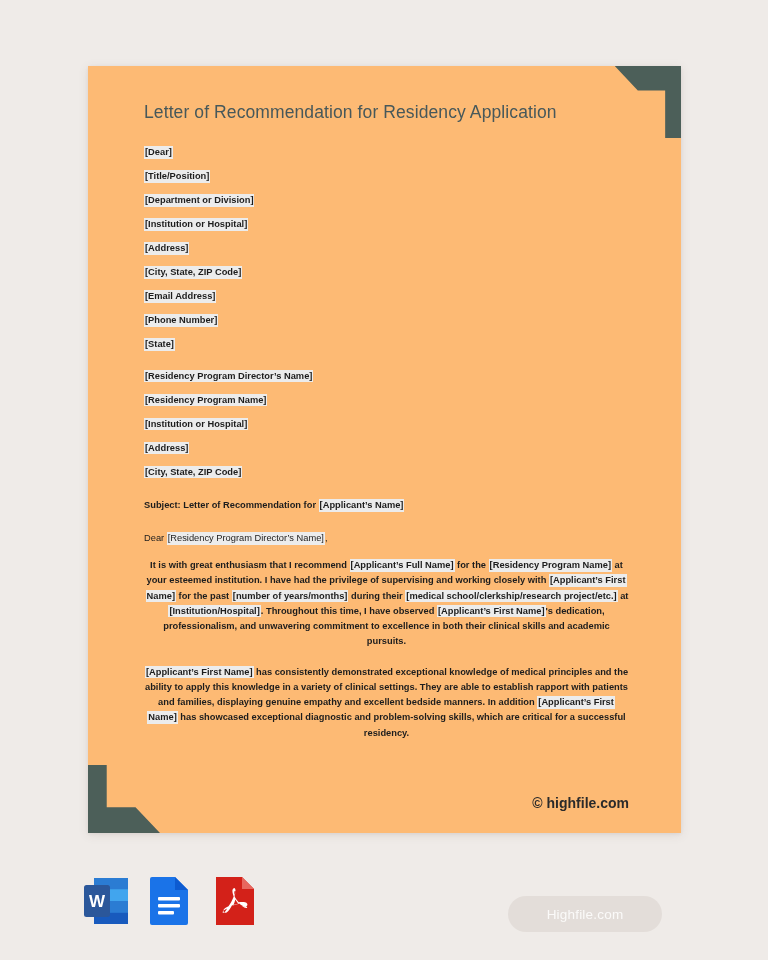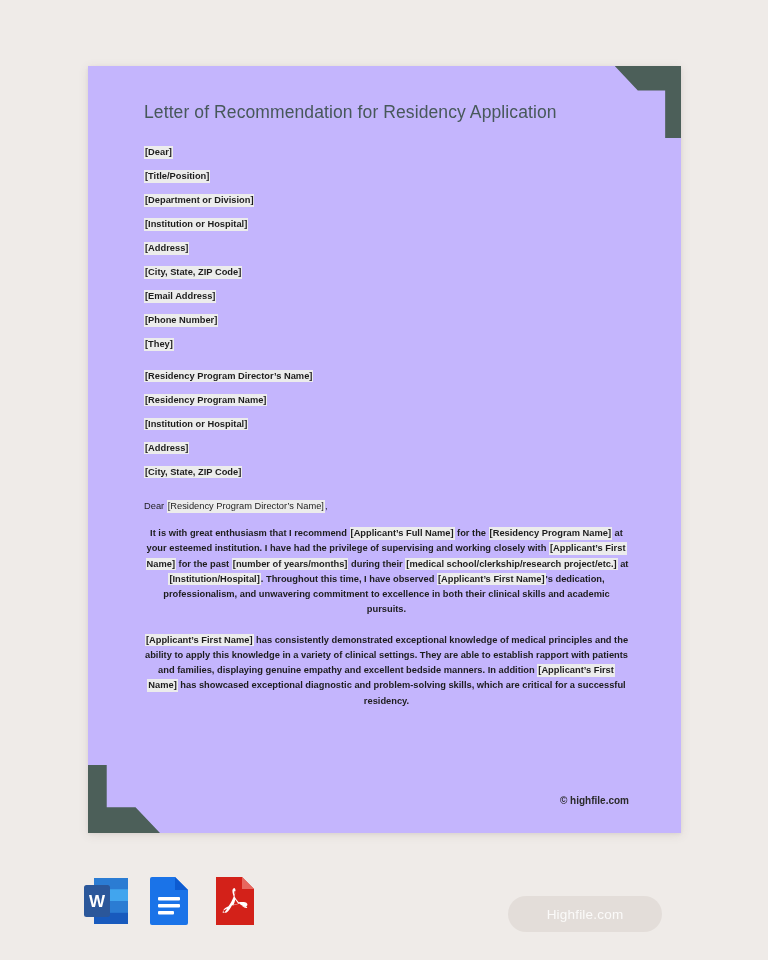--- a/index.html
+++ b/index.html
@@ -16,21 +16,21 @@
     position: relative;
   }
 
   
   .page {
     position: absolute;
     left: 88px;
     top: 66px;
     width: 593px;
     height: 767px;
-    background: #c4b5fd;
+    background: #fdba74;
     overflow: hidden;
     box-shadow: 0 2px 10px rgba(90, 70, 60, .10),
                 0 1px 3px rgba(90, 70, 60, .08);
     padding-left: 30px;
   }
 
   
   .corner-tr {
     position: absolute;
     top: 0;
@@ -114,21 +114,21 @@
     font-weight: bold;
     color: #1d1d1d;
     line-height: 1.64;
     text-align: center;
   }
 
   .copyright {
     position: absolute;
     right: 0;
     top: 729px;
-    font-size: 10px;
+    font-size: 14px;
     font-weight: bold;
     color: #2a2a2a;
     white-space: nowrap;
     text-align: center;
   }
 
   
   .bottom-bar {
     position: absolute;
     left: 0;
@@ -186,31 +186,32 @@
 
     <div class="block sender">
       <div class="line"><span class="hl">[Dear]</span></div>
       <div class="line"><span class="hl">[Title/Position]</span></div>
       <div class="line"><span class="hl">[Department or Division]</span></div>
       <div class="line"><span class="hl">[Institution or Hospital]</span></div>
       <div class="line"><span class="hl">[Address]</span></div>
       <div class="line"><span class="hl">[City, State, ZIP Code]</span></div>
       <div class="line"><span class="hl">[Email Address]</span></div>
       <div class="line"><span class="hl">[Phone Number]</span></div>
-      <div class="line"><span class="hl">[They]</span></div>
+      <div class="line"><span class="hl">[State]</span></div>
     </div>
 
     <div class="block recipient">
       <div class="line"><span class="hl">[Residency Program Director’s Name]</span></div>
       <div class="line"><span class="hl">[Residency Program Name]</span></div>
       <div class="line"><span class="hl">[Institution or Hospital]</span></div>
       <div class="line"><span class="hl">[Address]</span></div>
       <div class="line"><span class="hl">[City, State, ZIP Code]</span></div>
     </div>
 
+    <div class="subject-line"><span>Subject: Letter of Recommendation for </span><span class="hl">[Applicant’s Name]</span></div>
 
     <div class="salutation"><span>Dear </span><span class="hl">[Residency Program Director’s Name]</span><span>,</span></div>
 
     <p class="para"><span>It is with great enthusiasm that I recommend </span><span class="hl">[Applicant’s Full Name]</span><span> for the </span><span class="hl">[Residency Program Name]</span><span> at your esteemed institution. I have had the privilege of supervising and working closely with </span><span class="hl">[Applicant’s First Name]</span><span> for the past </span><span class="hl">[number of years/months]</span><span> during their </span><span class="hl">[medical school/clerkship/research project/etc.]</span><span> at </span><span class="hl">[Institution/Hospital]</span><span>. Throughout this time, I have observed </span><span class="hl">[Applicant’s First Name]</span><span>'s dedication, professionalism, and unwavering commitment to excellence in both their clinical skills and academic pursuits.</span></p>
 
     <p class="para"><span class="hl">[Applicant’s First Name]</span><span> has consistently demonstrated exceptional knowledge of medical principles and the ability to apply this knowledge in a variety of clinical settings. They are able to establish rapport with patients and families, displaying genuine empathy and excellent bedside manners. In addition </span><span class="hl">[Applicant’s First Name]</span><span> has showcased exceptional diagnostic and problem-solving skills, which are critical for a successful residency.</span></p>
 
     <div class="copyright">© highfile.com</div>
 
   </div>

